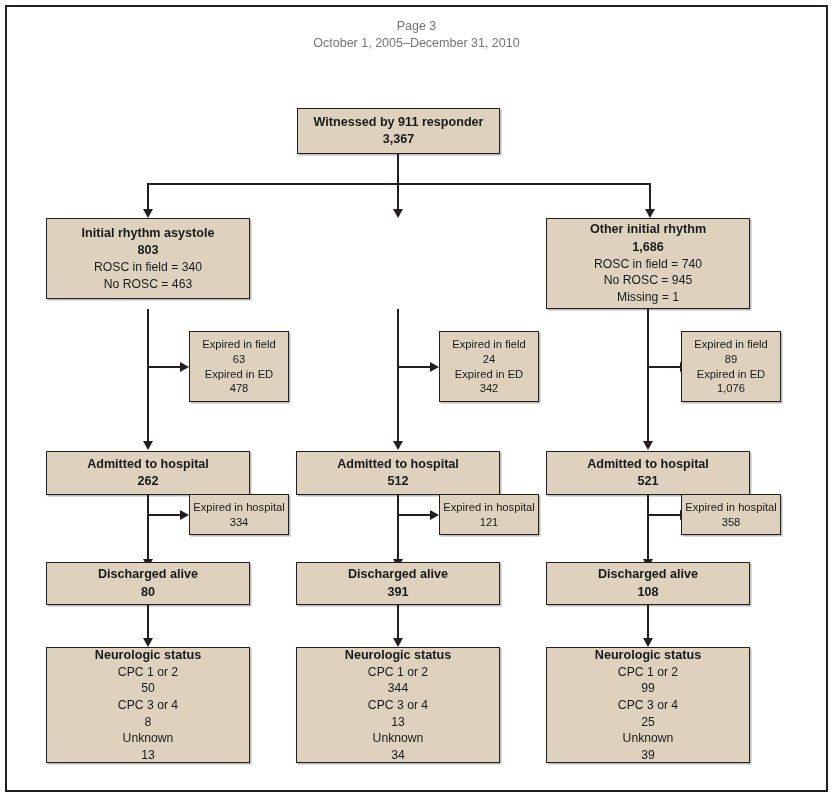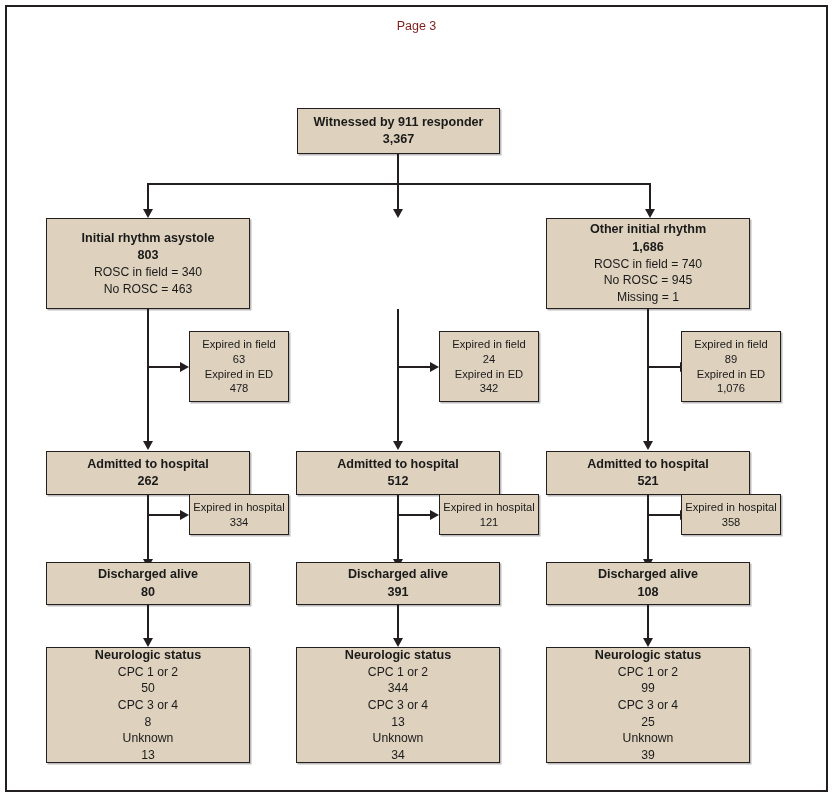--- a/index.html
+++ b/index.html
@@ -41,21 +41,21 @@
   .report-title {
     font-size: 20px;
     font-weight: bold;
     letter-spacing: 0.1px;
     color: #1a1a1a;
     line-height: 1.15;
   }
   .subline {
     font-size: 12.5px;
     line-height: 1.32;
-    color: #7f1d1d;
+    color: #737373;
   }
 
   
   .box {
     position: absolute;
     background: #ded2be;
     border: 1.6px solid #231f20;
     box-sizing: border-box;
     display: flex;
     flex-direction: column;
@@ -105,40 +105,41 @@
 </style>
 </head>
 <body>
 
 <div id="page">
 
   <div class="page-frame"></div>
 
   <div class="title-block">
     <div class="subline">Page 3</div>
+    <div class="subline">October 1, 2005–December 31, 2010</div>
   </div>
 
   <div class="box" style="left:297px; top:108px; width:203px; height:46px;">
     <div class="ln b">Witnessed by 911 responder</div>
     <div class="ln b">3,367</div>
   </div>
 
   <div class="vline" style="left:397px; top:154px; height:30px;"></div>
   <div class="hline" style="left:147px; top:183px; width:503px;"></div>
 
   <div class="vline" style="left:147px; top:183px; height:27px;"></div>
   <div class="arrow-down" style="left:142.7px; top:209px;"></div>
 
   <div class="vline" style="left:397px; top:183px; height:27px;"></div>
   <div class="arrow-down" style="left:392.7px; top:209px;"></div>
 
   <div class="vline" style="left:649px; top:183px; height:27px;"></div>
   <div class="arrow-down" style="left:644.7px; top:209px;"></div>
 
-  <div class="box" style="left:46px; top:218px; width:204px; height:91px;">
+  <div class="box" style="left:46px; top:218px; width:204px; height:81px;">
     <div class="ln b">Initial rhythm asystole</div>
     <div class="ln b">803</div>
     <div class="ln">ROSC in field = 340</div>
     <div class="ln">No ROSC = 463</div>
   </div>
 
   <div class="vline" style="left:147px; top:309px; height:132px;"></div>
   <div class="arrow-down" style="left:142.7px; top:441px;"></div>
   <div class="hline" style="left:147px; top:366px; width:36px;"></div>
   <div class="arrow-right" style="left:180px; top:361.7px;"></div>

